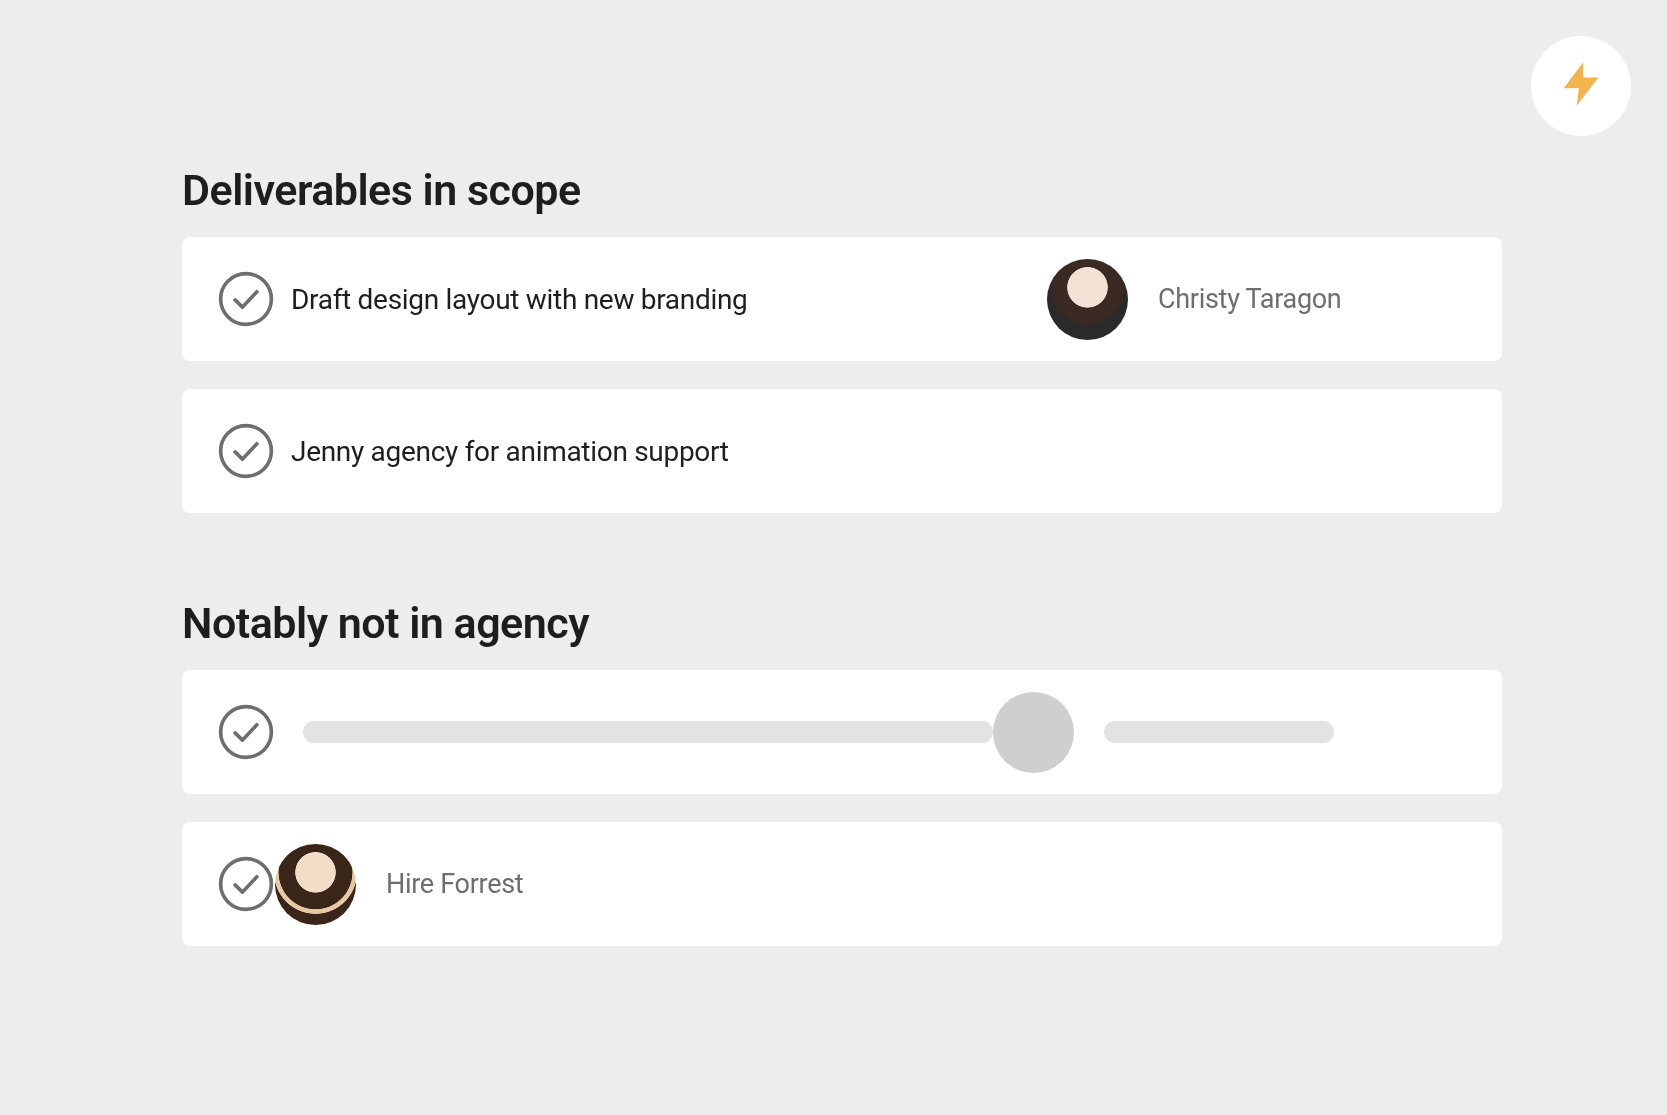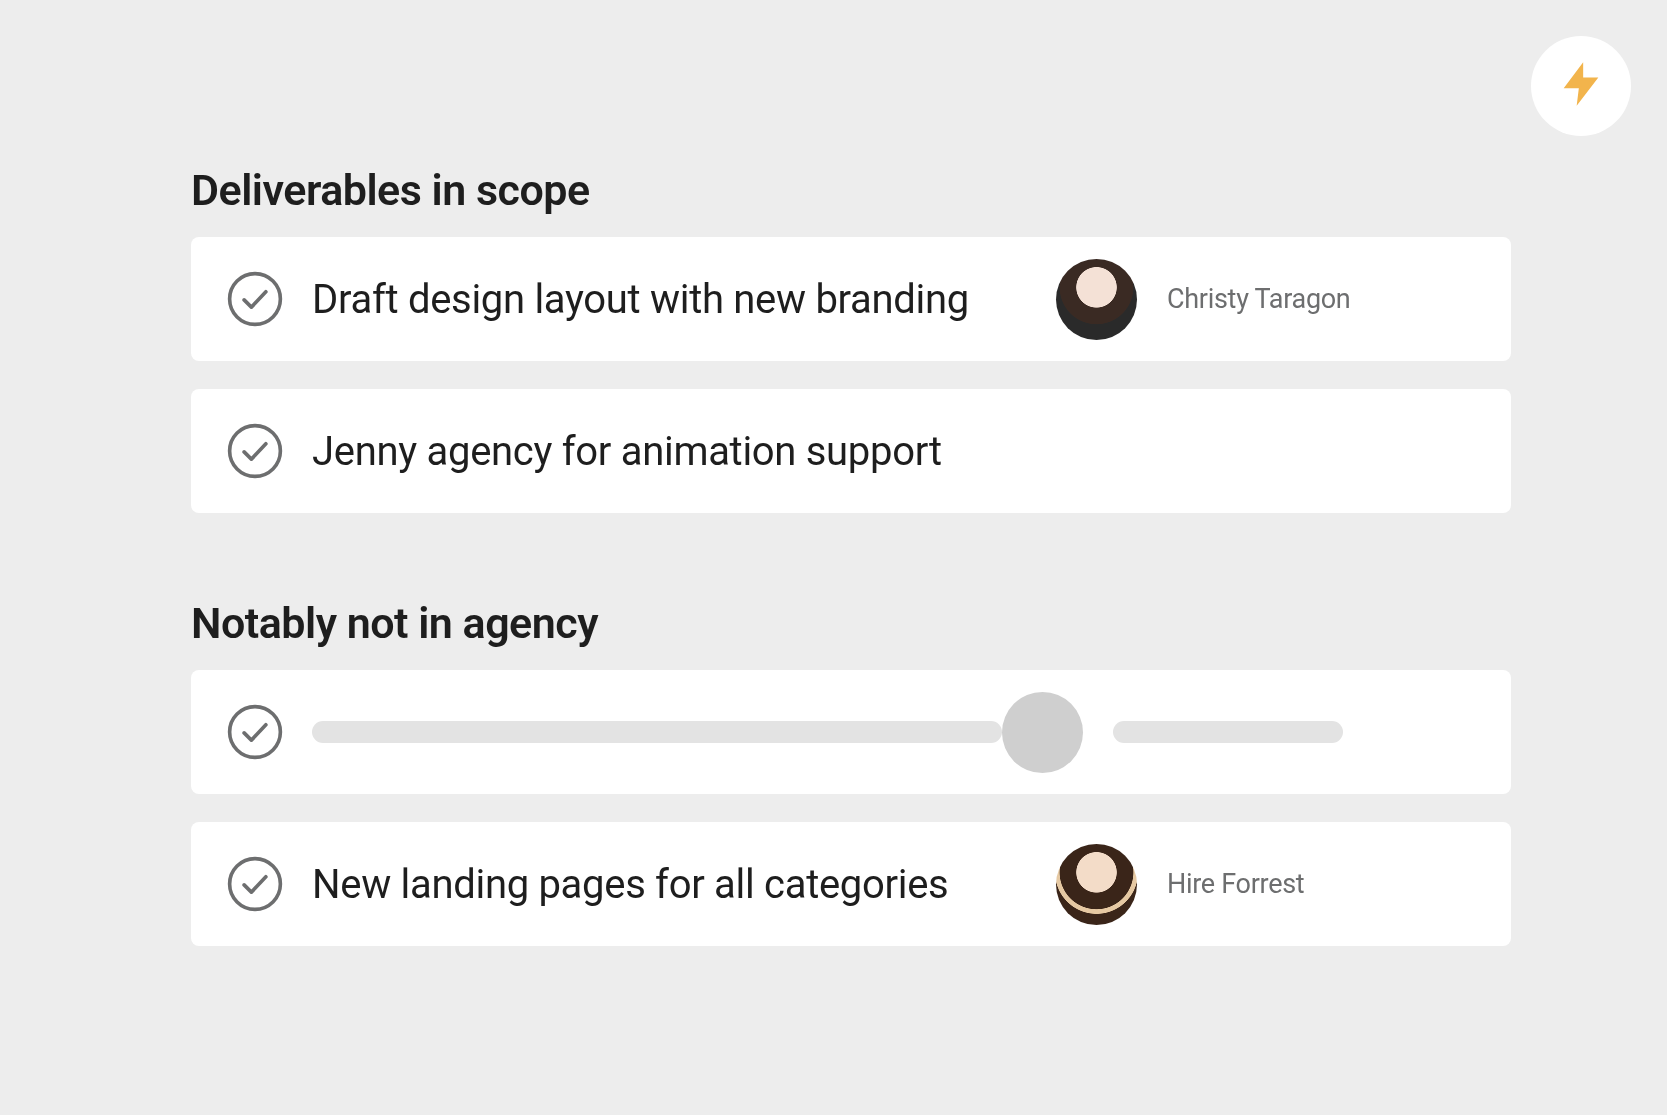--- a/index.html
+++ b/index.html
@@ -31,21 +31,21 @@
       cursor: pointer;
     }
 
     .fab svg {
       width: 52px;
       height: 52px;
     }
 
     .content {
       position: absolute;
-      left: 191px;
+      left: 182px;
       top: 165px;
       width: 1320px;
     }
 
     .section {
       margin-bottom: 85px;
     }
 
     .section-title {
       font-size: 43px;
@@ -75,24 +75,24 @@
       cursor: pointer;
     }
 
     .check-circle svg {
       width: 58px;
       height: 58px;
     }
 
     .task-title {
       flex: 1;
-      font-size: 40px;
+      font-size: 28px;
       font-weight: 400;
       color: #1e1e1e;
-      margin-left: 28px;
+      margin-left: 16px;
       letter-spacing: -0.3px;
     }
 
     .assignee-block {
       display: flex;
       align-items: center;
       width: 420px;
       flex-shrink: 0;
     }
 
@@ -200,21 +200,20 @@
       </div>
     </div>
 
     <div class="task-row">
       <span class="check-circle">
         <svg viewBox="0 0 32 32">
           <circle cx="16" cy="16" r="14" fill="none" stroke="#6d6e6f" stroke-width="2"></circle>
           <path d="M10 16.5 L14 20.5 L22 12" fill="none" stroke="#6d6e6f" stroke-width="2" stroke-linecap="round" stroke-linejoin="round"></path>
         </svg>
       </span>
-      <div class="task-title">New landing pages for all categories</div>
       <div class="assignee-block">
         <div class="avatar av-3"></div>
         <div class="assignee-name">Hire Forrest</div>
       </div>
     </div>
   </div>
 
 </div>
 
 </body></html>

